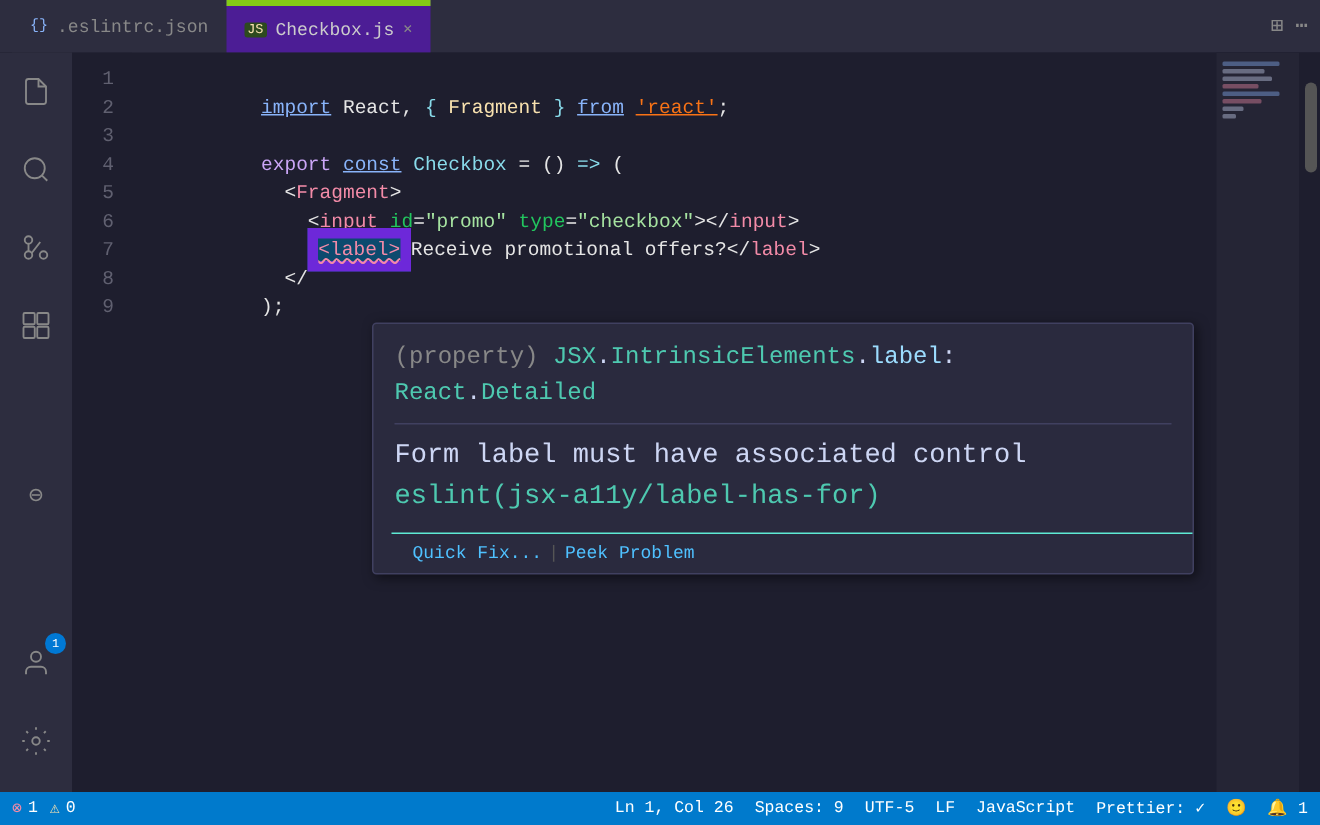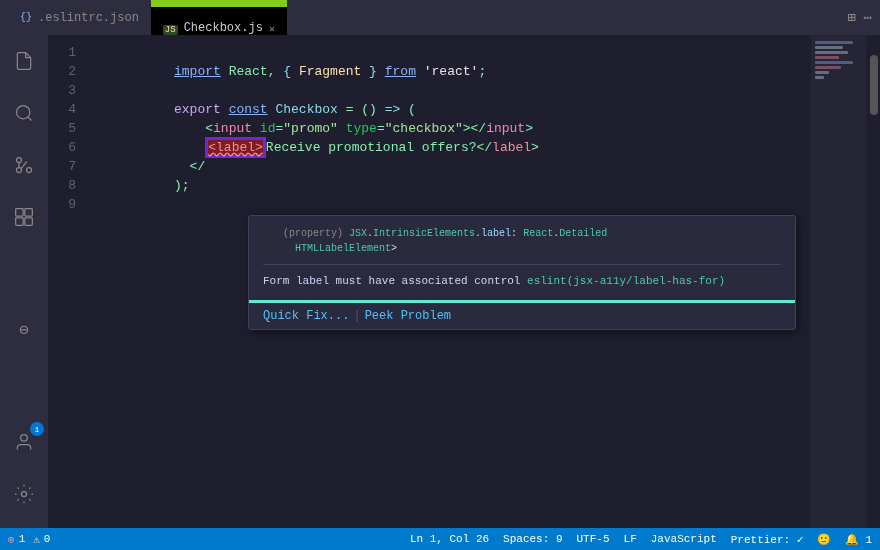--- a/index.html
+++ b/index.html
@@ -34,24 +34,23 @@
       align-items: center;
       padding: 0 12px;
       height: 100%;
       font-size: 12px;
       cursor: pointer;
       gap: 6px;
       color: #888;
       background: #2d2d3f;
     }
     .tab.active {
-      background: #000000;
+      background: #4c1d95;
       color: #ccc;
-      border-top: 7px solid #84cc16;
-      align-items: flex-end;
+      border-top: 4px solid #84cc16;
     }
     .tab .tab-icon {
       font-size: 10px;
     }
     .tab .close-btn {
       font-size: 10px;
       color: #888;
       cursor: pointer;
     }
     .title-bar-right {
@@ -165,32 +164,32 @@
       height: 19px;
       line-height: 19px;
       white-space: pre;
       font-size: 13px;
       color: #cdd6f4;
     }
 
     
     .kw { color: #89b4fa; text-decoration: underline; }
     .kw2 { color: #cba6f7; }
-    .str { color: #e5e5e5; }
+    .str { color: #f97316; text-decoration: underline; }
     .fn { color: #89dceb; }
     .tag { color: #f38ba8; }
     .attr { color: #22c55e; }
     .attr-val { color: #a6e3a1; }
     .punc { color: #89dceb; }
-    .plain { color: #86efac; }
+    .plain { color: #e5e5e5; }
     .fragment-tag { color: #f38ba8; }
     .yellow { color: #f9e2af; }
     .label-highlight {
-      background: #7f1d1d;
-      border: 3px solid #6d28d9;
+      background: #0c4a6e;
+      border: 7px solid #6d28d9;
       color: #f38ba8;
     }
     .arrow { color: #89dceb; }
 
     
     .error-underline {
       text-decoration: underline wavy #f38ba8;
       text-decoration-skip-ink: none;
     }
 
@@ -226,42 +225,42 @@
       border-radius: 3px;
       width: 548px;
       z-index: 100;
       box-shadow: 2px 2px 8px rgba(0,0,0,0.5);
     }
     .hover-popup-content {
       padding: 10px 14px;
     }
     .hover-type {
       color: #9cdcfe;
-      font-size: 10px;
+      font-size: 16px;
       line-height: 1.5;
-      margin-left: 20px;
     }
     .hover-divider {
       border: none;
       border-top: 1px solid #404060;
       margin: 8px 0;
     }
     .hover-error {
       color: #cdd6f4;
-      font-size: 11px;
+      font-size: 18px;
       line-height: 1.5;
     }
     .hover-error .error-code {
       color: #4ec9b0;
     }
     .hover-actions {
       display: flex;
       gap: 4px;
       padding: 6px 14px;
-      border-top: 3px solid #5eead4;
+      border-top: 1px solid #5eead4;
+      margin-left: 12px;
     }
     .hover-action-btn {
       color: #4fc1ff;
       font-size: 12px;
       cursor: pointer;
       background: none;
       border: none;
       padding: 0;
       font-family: inherit;
     }
@@ -391,20 +390,23 @@
         <div class="code-line">
           <span class="kw">import</span><span class="plain"> React, </span><span class="punc">{</span><span class="plain"> </span><span class="yellow">Fragment</span><span class="plain"> </span><span class="punc">}</span><span class="plain"> </span><span class="kw">from</span><span class="plain"> </span><span class="str">'react'</span><span class="plain">;</span>
         </div>
 
         <div class="code-line"></div>
 
         <div class="code-line">
           <span class="kw2">export</span><span class="plain"> </span><span class="kw">const</span><span class="plain"> </span><span class="fn">Checkbox</span><span class="plain"> = () </span><span class="arrow">=&gt;</span><span class="plain"> (</span>
         </div>
 
+        <div class="code-line">
+          <span class="plain">  &lt;</span><span class="fragment-tag">Fragment</span><span class="plain">&gt;</span>
+        </div>
 
         <div class="code-line">
           <span class="plain">    &lt;</span><span class="tag">input</span><span class="plain"> </span><span class="attr">id</span><span class="plain">=</span><span class="attr-val">"promo"</span><span class="plain"> </span><span class="attr">type</span><span class="plain">=</span><span class="attr-val">"checkbox"</span><span class="plain">&gt;&lt;/</span><span class="tag">input</span><span class="plain">&gt;</span>
         </div>
 
         <div class="code-line">
           <span class="plain">    </span><span class="label-highlight error-underline">&lt;label&gt;</span><span class="plain">Receive promotional offers?&lt;/</span><span class="tag">label</span><span class="plain">&gt;</span>
         </div>
 
         <div class="code-line">
@@ -414,23 +416,20 @@
         <div class="code-line">
           <span class="plain">);</span>
         </div>
 
         <div class="code-line"></div>
 
         <div class="hover-popup">
           <div class="hover-popup-content">
             <div class="hover-type">
               <span style="color:#888">(property) </span><span style="color:#4ec9b0">JSX</span><span style="color:#cdd6f4">.</span><span style="color:#4ec9b0">IntrinsicElements</span><span style="color:#cdd6f4">.</span><span style="color:#9cdcfe">label</span><span style="color:#cdd6f4">: </span><span style="color:#4ec9b0">React</span><span style="color:#cdd6f4">.</span><span style="color:#4ec9b0">Detailed</span>
-            </div>
-            <div class="hover-type">
-              <span style="color:#cdd6f4">&nbsp;&nbsp;</span><span style="color:#4ec9b0">HTMLLabelElement</span><span style="color:#cdd6f4">&gt;</span>
             </div>
             <hr class="hover-divider">
             <div class="hover-error">
               <span>Form label must have associated control</span> <span class="error-code">eslint(jsx-a11y/label-has-for)</span>
             </div>
           </div>
           <div class="hover-actions">
             <button class="hover-action-btn">Quick Fix...</button>
             <span class="hover-action-sep">|</span>
             <button class="hover-action-btn">Peek Problem</button>

